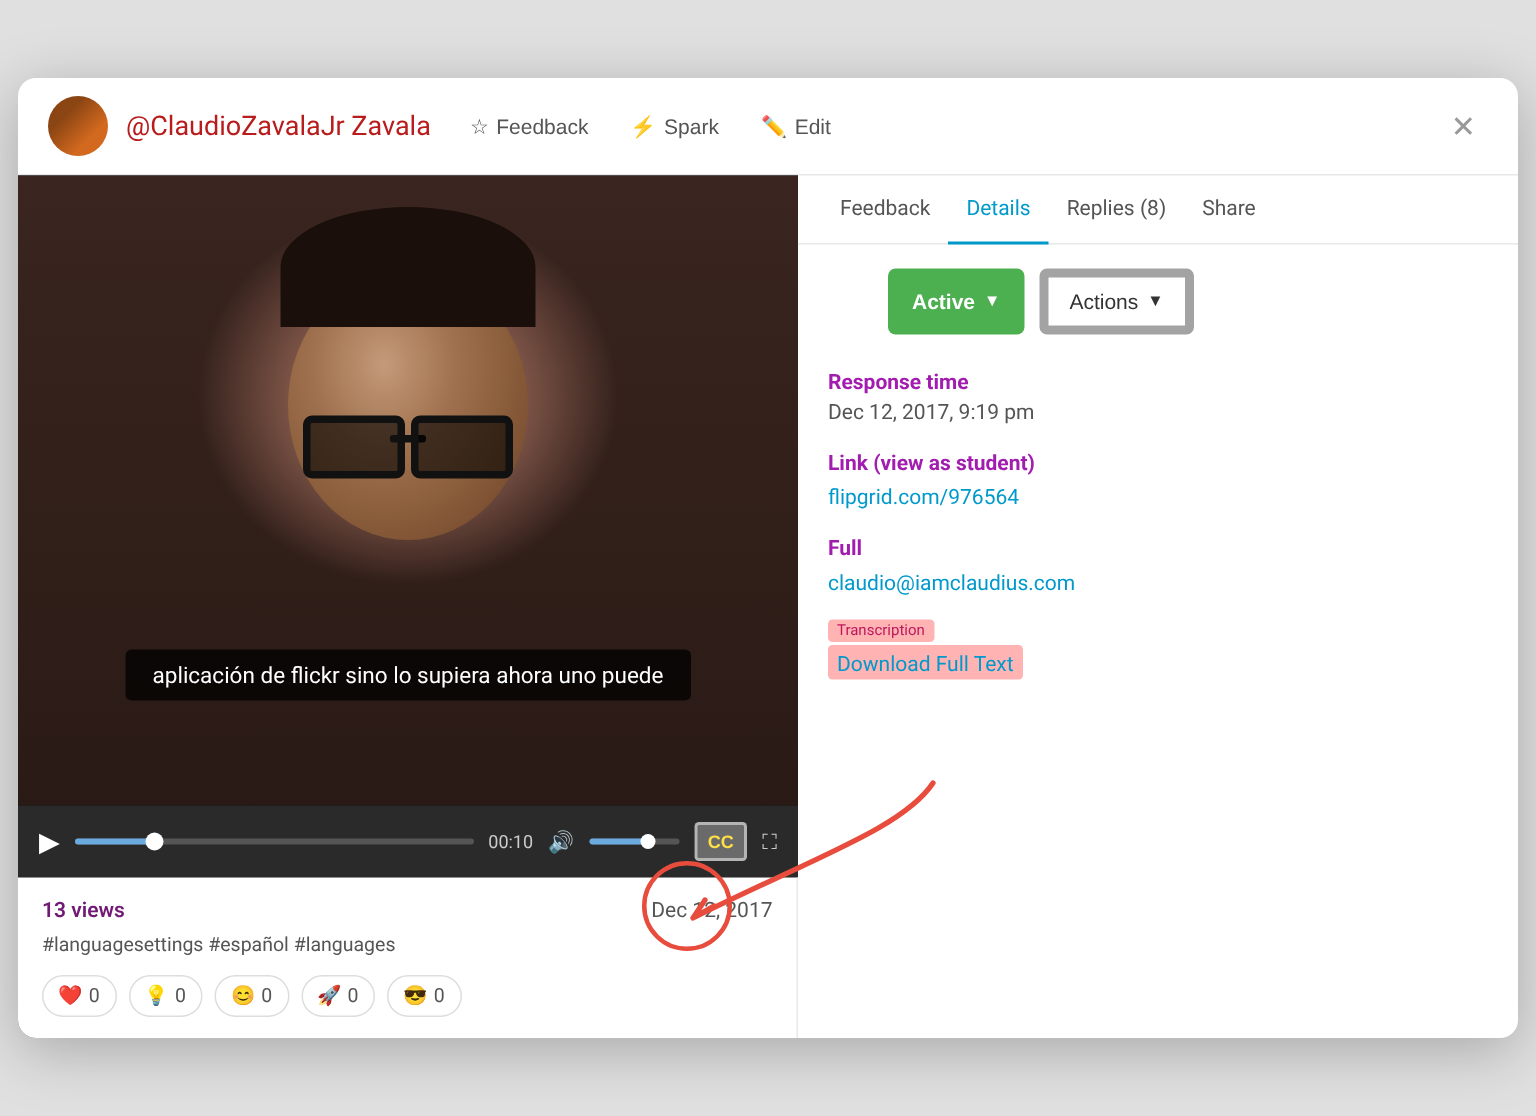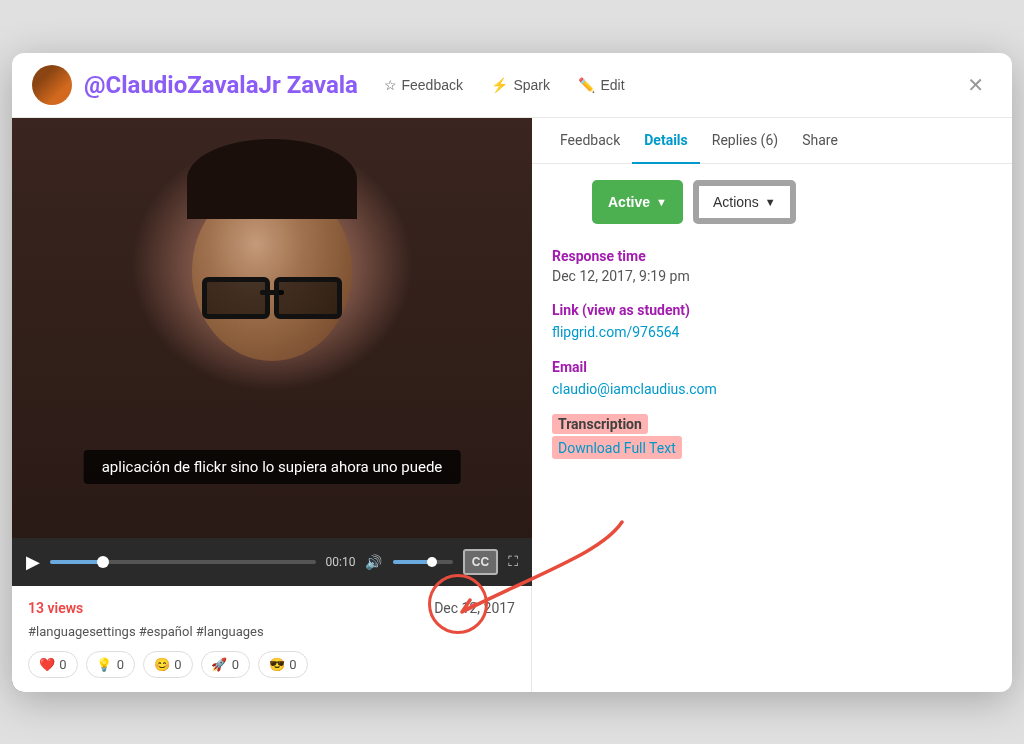--- a/index.html
+++ b/index.html
@@ -40,23 +40,23 @@
       flex-shrink: 0;
       overflow: hidden;
     }
     .avatar-img {
       width: 40px;
       height: 40px;
       border-radius: 50%;
       background: linear-gradient(135deg, #8B4513 30%, #D2691E 70%);
     }
     .user-name {
-      font-size: 24px;
-      font-weight: 700;
-      color: #8b5cf6;
+      font-size: 18px;
+      font-weight: 400;
+      color: #b91c1c;
     }
     .header-actions {
       display: flex;
       align-items: center;
       gap: 16px;
       margin-left: 8px;
     }
     .header-btn {
       display: flex;
       align-items: center;
@@ -204,21 +204,21 @@
       display: flex;
       align-items: center;
       justify-content: center;
       font-size: 8px;
       color: #aaa;
       text-align: center;
       line-height: 1.1;
     }
     .subtitle-bar {
       position: absolute;
-      bottom: 54px;
+      bottom: 70px;
       left: 50%;
       transform: translateX(-50%);
       background: rgba(0,0,0,0.75);
       color: #fff;
       padding: 8px 18px;
       border-radius: 4px;
       font-size: 15px;
       text-align: right;
       white-space: nowrap;
       max-width: 90%;
@@ -296,21 +296,21 @@
       height: 10px;
       background: #fff;
       border-radius: 50%;
       position: absolute;
       right: -5px;
       top: -3px;
     }
     .cc-btn {
       background: rgba(255,255,255,0.15);
       border: none;
-      color: #e5e5e5;
+      color: #fde047;
       font-size: 12px;
       font-weight: bold;
       cursor: pointer;
       padding: 4px 7px;
       border-radius: 3px;
       border: 2px solid rgba(255,255,255,0.5);
     }
     .cc-btn.active { background: rgba(255,255,255,0.3); }
     .fullscreen-btn {
       background: none;
@@ -327,21 +327,21 @@
       border-right: 1px solid #e8e8e8;
     }
     .views-date {
       display: flex;
       justify-content: space-between;
       margin-bottom: 8px;
     }
     .views-text {
       font-size: 14px;
       font-weight: 600;
-      color: #ef4444;
+      color: #701a75;
     }
     .date-text {
       font-size: 14px;
       color: #555;
     }
     .hashtags {
       font-size: 13px;
       color: #555;
       margin-bottom: 12px;
     }
@@ -380,21 +380,21 @@
       padding: 14px 12px;
       font-size: 14px;
       cursor: pointer;
       color: #555;
       border-bottom: 2px solid transparent;
       margin-bottom: -1px;
     }
     .tab.active {
       color: #0099cc;
       border-bottom-color: #0099cc;
-      font-weight: 700;
+      font-weight: 400;
     }
 
     
     .details-content {
       padding: 16px 20px;
       flex: 1;
     }
     .detail-actions {
       display: flex;
       gap: 10px;
@@ -447,23 +447,23 @@
       font-size: 14px;
       color: #0099cc;
       text-decoration: none;
       cursor: pointer;
     }
 
     .transcription-section {
       margin-bottom: 18px;
     }
     .transcription-label {
-      font-size: 14px;
-      font-weight: 700;
-      color: #404040;
+      font-size: 10px;
+      font-weight: 400;
+      color: #be185d;
       margin-bottom: 6px;
     }
 
     
     .cc-circle {
       position: absolute;
       width: 60px;
       height: 60px;
       border: 3px solid #e74c3c;
       border-radius: 50%;
@@ -581,21 +581,21 @@
             </div>
           </div>
       </div>
     </div>
 
     <div class="right-panel">
 
       <div class="tabs">
         <div class="tab">Feedback</div>
         <div class="tab active">Details</div>
-        <div class="tab">Replies (6)</div>
+        <div class="tab">Replies (8)</div>
         <div class="tab">Share</div>
       </div>
 
       <div class="details-content">
 
         <div class="detail-actions">
           <button class="btn-active">
             <span>Active</span>
             <span class="chevron">▼</span>
           </button>
@@ -609,21 +609,21 @@
           <div class="detail-label">Response time</div>
           <div class="detail-value">Dec 12, 2017, 9:19 pm</div>
         </div>
 
         <div class="detail-section">
           <div class="detail-label">Link (view as student)</div>
           <a class="detail-link" href="#">flipgrid.com/976564</a>
         </div>
 
         <div class="detail-section">
-          <div class="detail-label">Email</div>
+          <div class="detail-label">Full</div>
           <a class="detail-link" href="#">claudio@iamclaudius.com</a>
         </div>
 
         <div class="transcription-section">
           <div class="transcription-label">
             <span style="background:#ffb3b3; padding: 2px 6px; border-radius:3px;">Transcription</span>
           </div>
           <div style="margin-top:4px;">
             <span style="background:#ffb3b3; padding: 2px 6px; border-radius:3px;">
               <a class="detail-link" href="#">Download Full Text</a>

